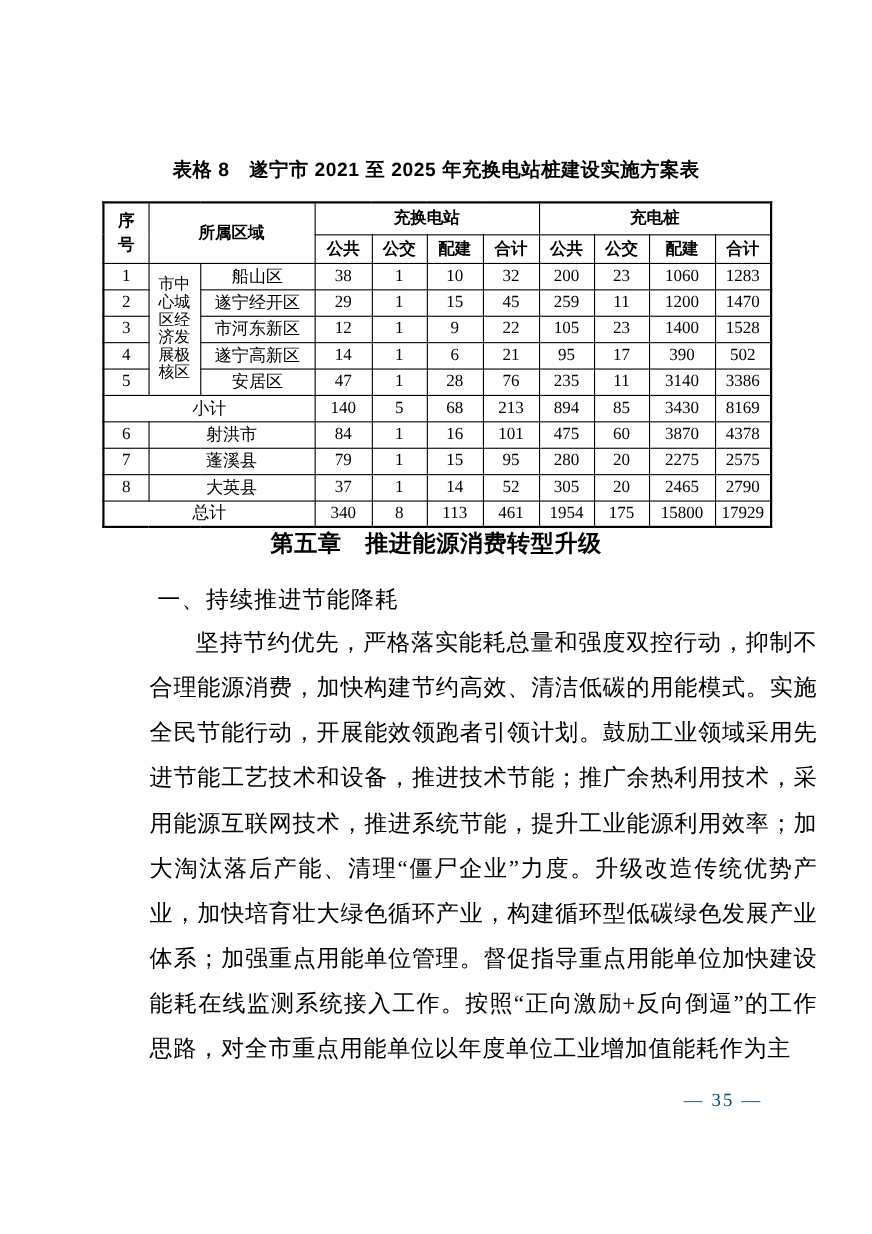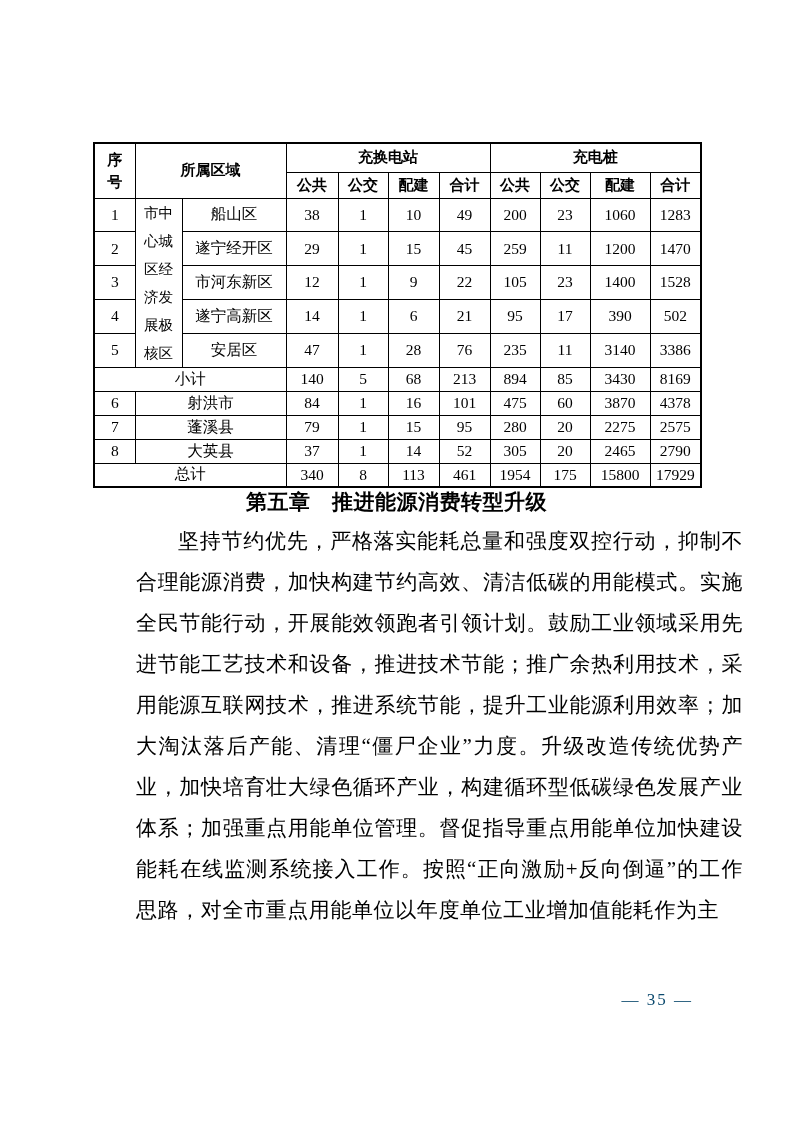--- a/index.html
+++ b/index.html
@@ -27,21 +27,21 @@
   table.plan th {
     font-family:"Liberation Sans", sans-serif; font-weight:bold; font-size:15px;
   }
   table.plan td {
     font-family:"Liberation Serif", serif; font-size:15.5px;
   }
   tr.hrow1 { height:29px; }
   tr.hrow2 { height:26px; }
   tr.drow  { height:24px; }
   .two-line { width:18px; margin:4px auto; line-height:22px; word-break:break-all; }
-  .vgroup   { width:32px; margin:0 auto; line-height:28px; word-break:break-all; font-size:14.5px; }
+  .vgroup   { width:32px; margin:0 auto; line-height:16px; word-break:break-all; font-size:14.5px; }
 
   .chapter-title {
     text-align:center; font-family:"Liberation Sans", sans-serif;
     font-weight:bold; font-size:21px; margin-top:0; letter-spacing:0.5px;
   }
   .section-title {
     font-size:21px; font-weight:normal; margin-top:23px;
     padding-left:50px; letter-spacing:1px;
   }
   .body-text {
@@ -54,20 +54,21 @@
     position:absolute; top:990px; right:100px;
     font-size:17px; color:#0c4a6e; letter-spacing:2px;
   }
 </style>
 </head>
 <body>
 
 <div class="page">
   <div class="content">
 
+    <div class="table-caption">表格 8　遂宁市 2021 至 2025 年充换电站桩建设实施方案表</div>
 
     <table class="plan">
       <colgroup>
         <col style="width:41px">
           <col style="width:47px">
           <col style="width:104px">
         <col style="width:52px">
           <col style="width:50px">
           <col style="width:51px">
           <col style="width:51px">
@@ -99,21 +100,21 @@
       <tbody>
         <tr class="drow">
           <td>1</td>
           <td rowspan="5">
               <div class="vgroup">市中心城区经济发展极核区</div>
             </td>
           <td>船山区</td>
           <td>38</td>
           <td>1</td>
           <td>10</td>
-          <td>49</td>
+          <td>32</td>
           <td>200</td>
           <td>23</td>
           <td>1060</td>
           <td>1283</td>
         </tr>
         <tr class="drow">
           <td>2</td>
           <td>遂宁经开区</td>
           <td>29</td>
           <td>1</td>
@@ -215,17 +216,18 @@
           <td>461</td>
           <td>1954</td>
           <td>175</td>
           <td>15800</td>
           <td>17929</td>
         </tr>
       </tbody>
     </table>
 
     <div class="chapter-title">第五章　推进能源消费转型升级</div>
+    <div class="section-title">一、持续推进节能降耗</div>
     <div class="body-text">坚持节约优先，严格落实能耗总量和强度双控行动，抑制不合理能源消费，加快构建节约高效、清洁低碳的用能模式。实施全民节能行动，开展能效领跑者引领计划。鼓励工业领域采用先进节能工艺技术和设备，推进技术节能；推广余热利用技术，采用能源互联网技术，推进系统节能，提升工业能源利用效率；加大淘汰落后产能、清理“僵尸企业”力度。升级改造传统优势产业，加快培育壮大绿色循环产业，构建循环型低碳绿色发展产业体系；加强重点用能单位管理。督促指导重点用能单位加快建设能耗在线监测系统接入工作。按照“正向激励+反向倒逼”的工作思路，对全市重点用能单位以年度单位工业增加值能耗作为主</div>
   </div>
 
   <div class="page-number">— 35 —</div>
 </div>
 
 </body></html>

